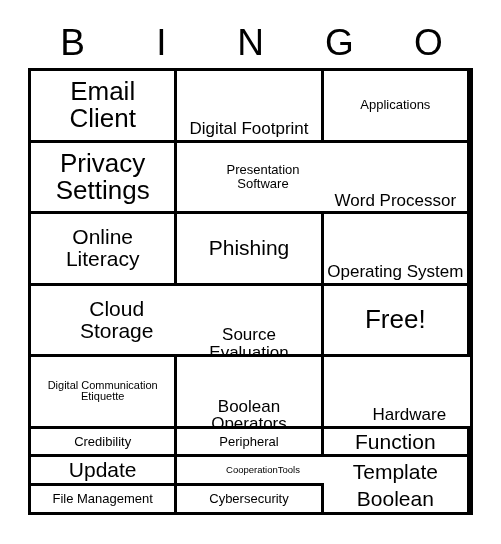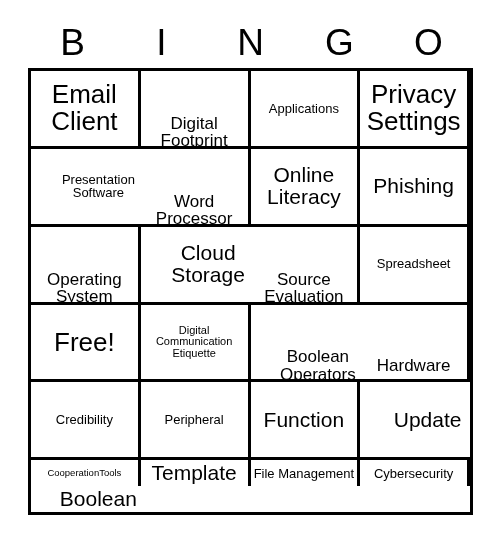--- a/index.html
+++ b/index.html
@@ -47,21 +47,21 @@
   
   .bingo-grid {
     position: absolute;
     left: 28px;
     top: 68px;
     width: 445px;
     height: 447px;
     box-sizing: border-box;
     border: 3px solid #000000;
     display: grid;
-    grid-template-columns: repeat(4, 1fr);
+    grid-template-columns: repeat(3, 1fr);
     grid-template-rows: repeat(5, 1fr);
     background: #ffffff;
   }
 
   .bingo-cell {
     box-sizing: border-box;
     border-right: 3px solid #000000;
     border-bottom: 3px solid #000000;
     display: flex;
     align-items: center;
@@ -133,23 +133,20 @@
       <div class="bingo-cell">
         <span class="cell-text sz-md">Operating System</span>
       </div>
       <div class="bingo-cell">
         <span class="cell-text sz-lg">Cloud Storage</span>
       </div>
       <div class="bingo-cell">
         <span class="cell-text sz-md">Source Evaluation</span>
       </div>
       <div class="bingo-cell">
-        <span class="cell-text sz-sm">Spreadsheet</span>
-      </div>
-      <div class="bingo-cell">
         <span class="cell-text sz-xl">Free!</span>
       </div>
       <div class="bingo-cell">
         <span class="cell-text sz-xs">Digital Communication Etiquette</span>
       </div>
       <div class="bingo-cell">
         <span class="cell-text sz-md">Boolean Operators</span>
       </div>
       <div class="bingo-cell">
         <span class="cell-text sz-md">Hardware</span>

